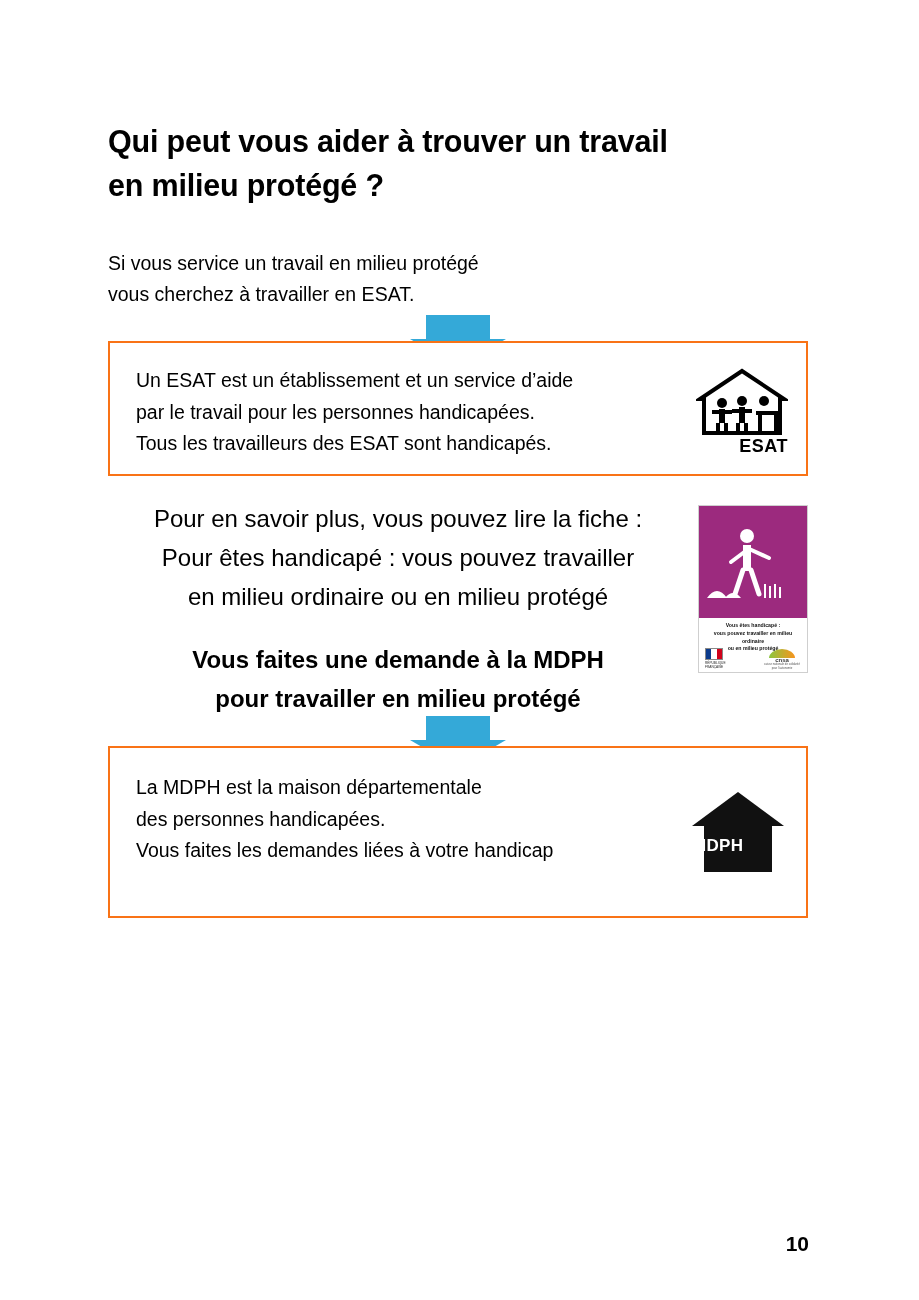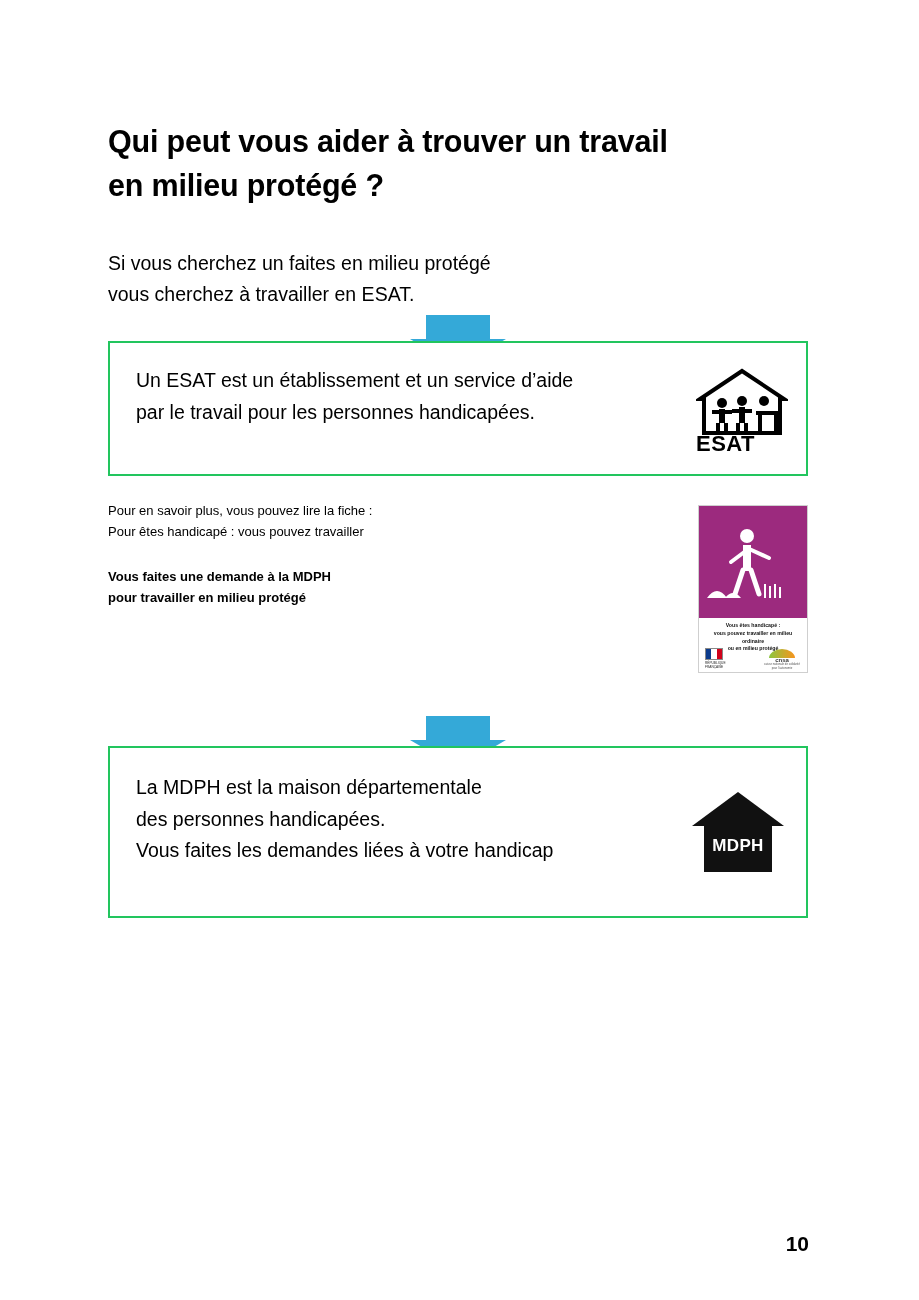--- a/index.html
+++ b/index.html
@@ -69,21 +69,21 @@
     border-left: 48px solid transparent;
     border-right: 48px solid transparent;
     border-top: 28px solid #34a9d8;
   }
   .arrow-1 { left: 410px; top: 315px; }
   .arrow-2 { left: 410px; top: 716px; }
 
   
   .callout {
     position: absolute;
-    border: 2px solid #22c55e;
+    border: 2px solid #f97316;
     background: #ffffff;
     box-sizing: border-box;
   }
   .callout-1 {
     left: 108px;
     top: 341px;
     width: 700px;
     height: 135px;
   }
   .callout-2 {
@@ -110,22 +110,22 @@
     right: 18px;
     top: 22px;
     width: 92px;
     height: 92px;
   }
   .esat-label {
     position: absolute;
     left: 0;
     bottom: 0;
     width: 100%;
-    text-align: left;
-    font-size: 22px;
+    text-align: right;
+    font-size: 18px;
     font-weight: bold;
     letter-spacing: 0.5px;
   }
 
   
   .mdph-logo {
     position: absolute;
     right: 22px;
     top: 44px;
     width: 92px;
@@ -145,35 +145,36 @@
     top: 33px;
     width: 68px;
     height: 47px;
     background: #111111;
   }
   .mdph-word {
     position: absolute;
     left: 0;
     top: 44px;
     width: 92px;
-    text-align: center;
+    text-align: left;
     color: #ffffff;
     font-size: 17px;
     font-weight: bold;
     letter-spacing: 0.3px;
   }
 
   
   .mid-text {
     position: absolute;
     left: 108px;
     top: 500px;
     width: 580px;
-    font-size: 13px;
+    font-size: 24px;
     line-height: 1.62;
+    text-align: center;
   }
   .mid-text .bold-block {
     font-weight: bold;
     margin-top: 24px;
   }
 
   
   .brochure {
     position: absolute;
     left: 698px;
@@ -286,33 +287,34 @@
 <body>
 
 <div class="page">
 
   <h1 class="title">
     <span class="line">Qui peut vous aider à trouver un travail</span>
     <span class="line">en milieu protégé ?</span>
   </h1>
 
   <p class="intro">
-    <span class="line">Si vous cherchez un faites en milieu protégé</span>
+    <span class="line">Si vous service un travail en milieu protégé</span>
     <span class="line">vous cherchez à travailler en ESAT.</span>
   </p>
 
   <div class="arrow arrow-1">
     <div class="shaft"></div>
     <div class="head"></div>
   </div>
 
   <div class="callout callout-1">
     <div class="callout-text">
       <span class="line">Un ESAT est un établissement et un service d’aide</span>
       <span class="line">par le travail pour les personnes handicapées.</span>
+      <span class="line">Tous les travailleurs des ESAT sont handicapés.</span>
     </div>
     <div class="esat-logo">
       <svg viewBox="0 0 92 92" width="92" height="92" aria-hidden="true">
 
         <path d="M46 6 L88 34 L84 34 L84 68 L8 68 L8 34 L4 34 Z" fill="none" stroke="#000" stroke-width="4"></path>
 
         <circle cx="26" cy="38" r="5" fill="#000"></circle>
         <rect x="23" y="44" width="6" height="14" fill="#000"></rect>
         <rect x="20" y="58" width="4" height="10" fill="#000"></rect>
         <rect x="28" y="58" width="4" height="10" fill="#000"></rect>
@@ -329,20 +331,21 @@
         <rect x="62" y="50" width="4" height="18" fill="#000"></rect>
         <rect x="78" y="50" width="4" height="18" fill="#000"></rect>
       </svg>
       <div class="esat-label">ESAT</div>
     </div>
   </div>
 
   <div class="mid-text">
     <span class="line">Pour en savoir plus, vous pouvez lire la fiche :</span>
     <span class="line">Pour êtes handicapé : vous pouvez travailler</span>
+    <span class="line">en milieu ordinaire ou en milieu protégé</span>
     <div class="bold-block">
       <span class="line">Vous faites une demande à la MDPH</span>
       <span class="line">pour travailler en milieu protégé</span>
     </div>
   </div>
 
   <div class="brochure">
     <div class="brochure-top">
       <svg class="brochure-figure" viewBox="0 0 108 112" aria-hidden="true">
 

